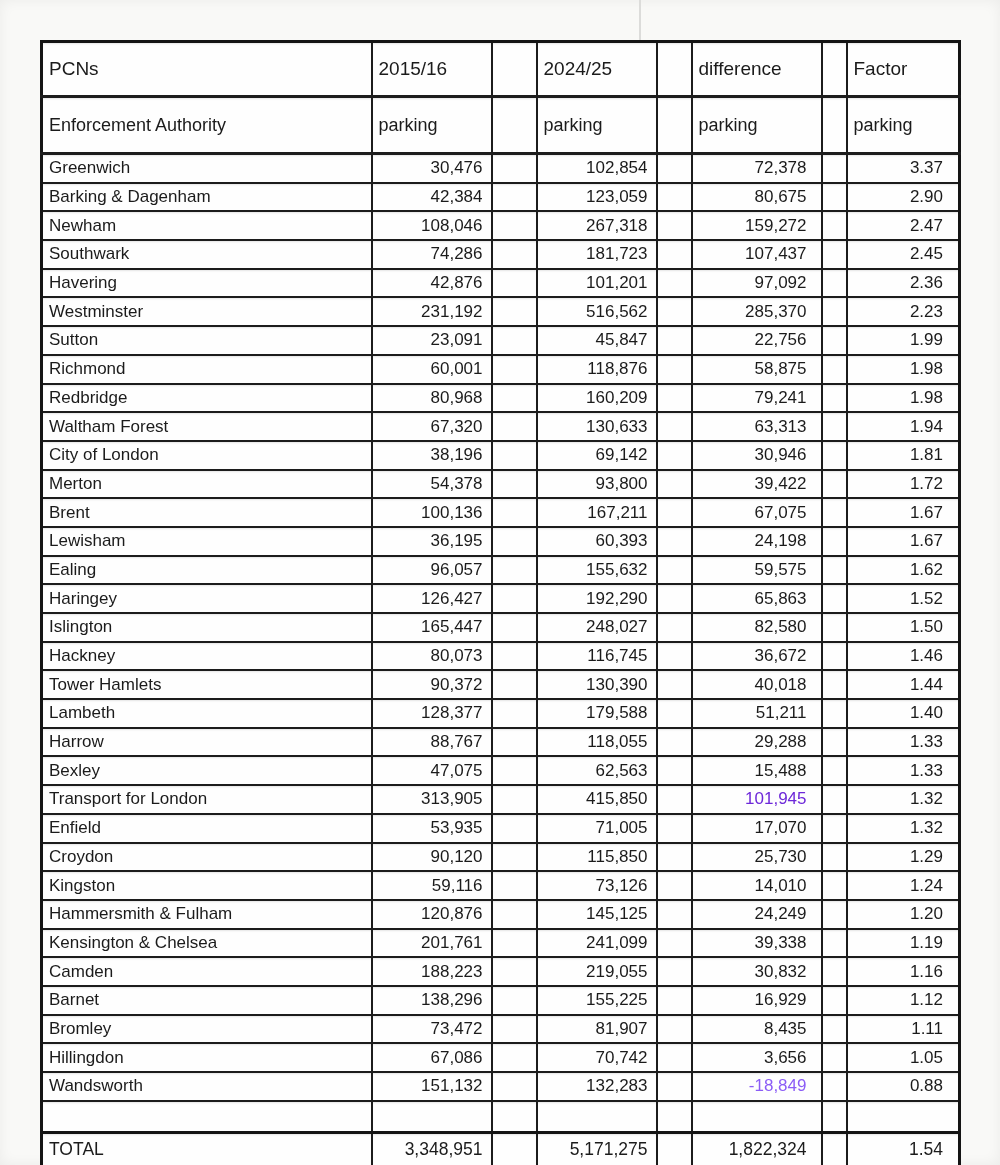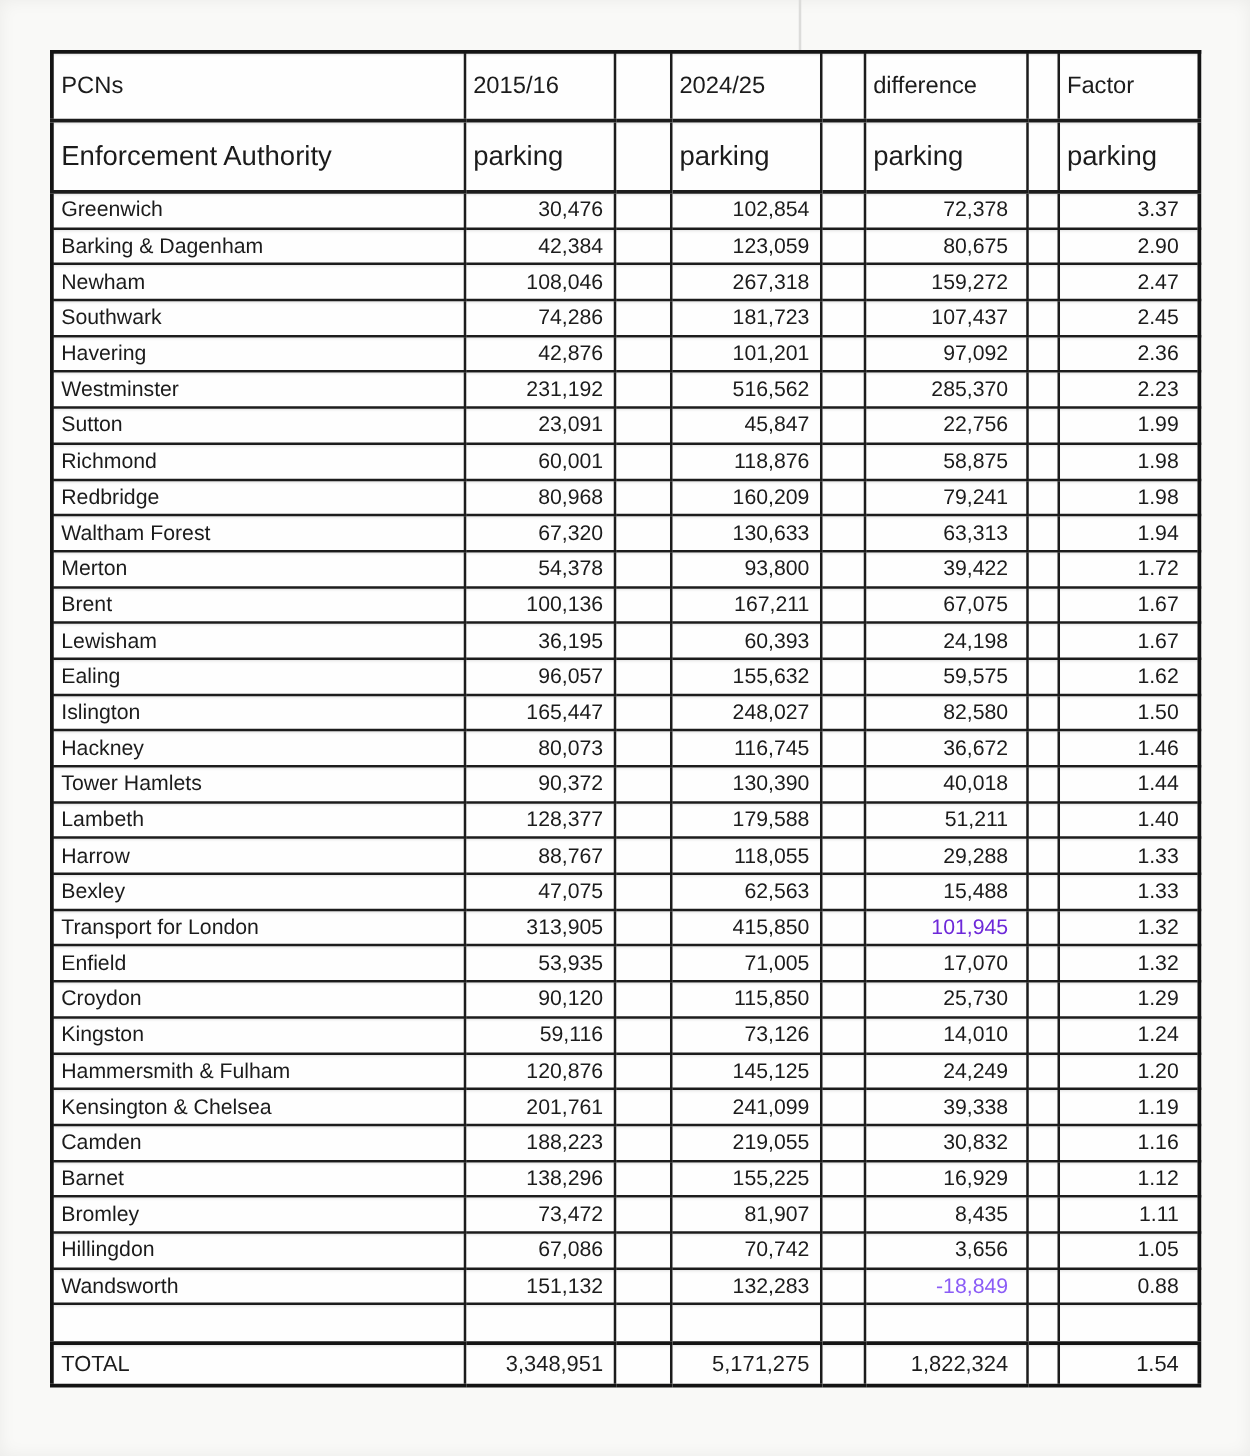--- a/index.html
+++ b/index.html
@@ -42,21 +42,21 @@
     background:#fefefe;
     box-shadow:inset 0 2px 2px -1px rgba(0,0,0,0.10);
   }
   .pcn thead th{
     height:52px;
     font-size:19px;
     text-align:left;
     vertical-align:middle;
     border-bottom-width:3px;
   }
-  .pcn thead tr.hdr-sub th{height:54px;font-size:22px;margin-top:48px;}
+  .pcn thead tr.hdr-sub th{height:54px;font-size:18px;margin-top:48px;}
   .pcn tbody td{
     height:26.7px;
     font-size:17px;
     vertical-align:middle;
   }
   .pcn td.name{text-align:left;padding-left:6px;}
   .pcn td.num{text-align:right;padding-right:8px;}
   .pcn td.diff{padding-right:14px;}
   .pcn td.factor{padding-right:15px;}
   .pcn tr.blank-row td{height:29px;}
@@ -201,20 +201,30 @@
           <td class="name">Waltham Forest</td>
           <td class="num">67,320</td>
           <td class=""></td>
           <td class="num">130,633</td>
           <td class=""></td>
           <td class="num diff">63,313</td>
           <td class=""></td>
           <td class="num factor">1.94</td>
         </tr>
         <tr>
+          <td class="name">City of London</td>
+          <td class="num">38,196</td>
+          <td class=""></td>
+          <td class="num">69,142</td>
+          <td class=""></td>
+          <td class="num diff">30,946</td>
+          <td class=""></td>
+          <td class="num factor">1.81</td>
+        </tr>
+        <tr>
           <td class="name">Merton</td>
           <td class="num">54,378</td>
           <td class=""></td>
           <td class="num">93,800</td>
           <td class=""></td>
           <td class="num diff">39,422</td>
           <td class=""></td>
           <td class="num factor">1.72</td>
         </tr>
         <tr>
@@ -239,20 +249,30 @@
         </tr>
         <tr>
           <td class="name">Ealing</td>
           <td class="num">96,057</td>
           <td class=""></td>
           <td class="num">155,632</td>
           <td class=""></td>
           <td class="num diff">59,575</td>
           <td class=""></td>
           <td class="num factor">1.62</td>
+        </tr>
+        <tr>
+          <td class="name">Haringey</td>
+          <td class="num">126,427</td>
+          <td class=""></td>
+          <td class="num">192,290</td>
+          <td class=""></td>
+          <td class="num diff">65,863</td>
+          <td class=""></td>
+          <td class="num factor">1.52</td>
         </tr>
         <tr>
           <td class="name">Islington</td>
           <td class="num">165,447</td>
           <td class=""></td>
           <td class="num">248,027</td>
           <td class=""></td>
           <td class="num diff">82,580</td>
           <td class=""></td>
           <td class="num factor">1.50</td>

